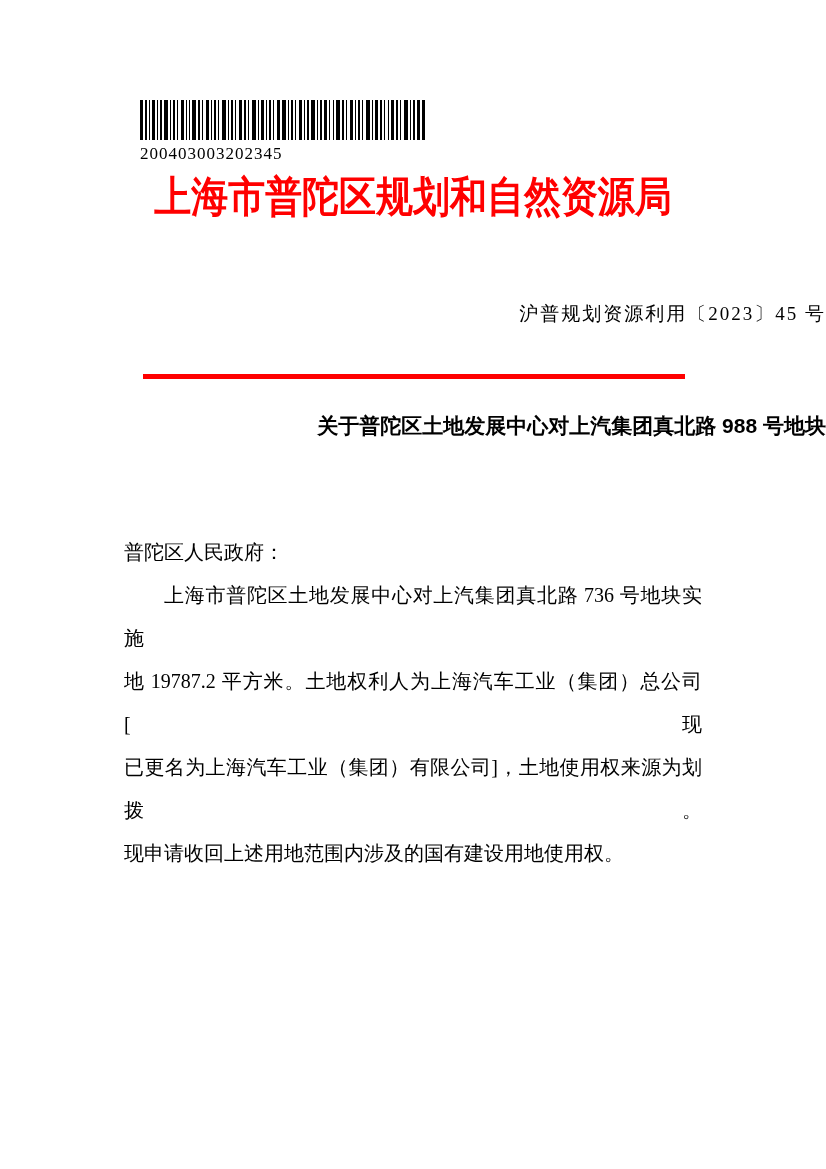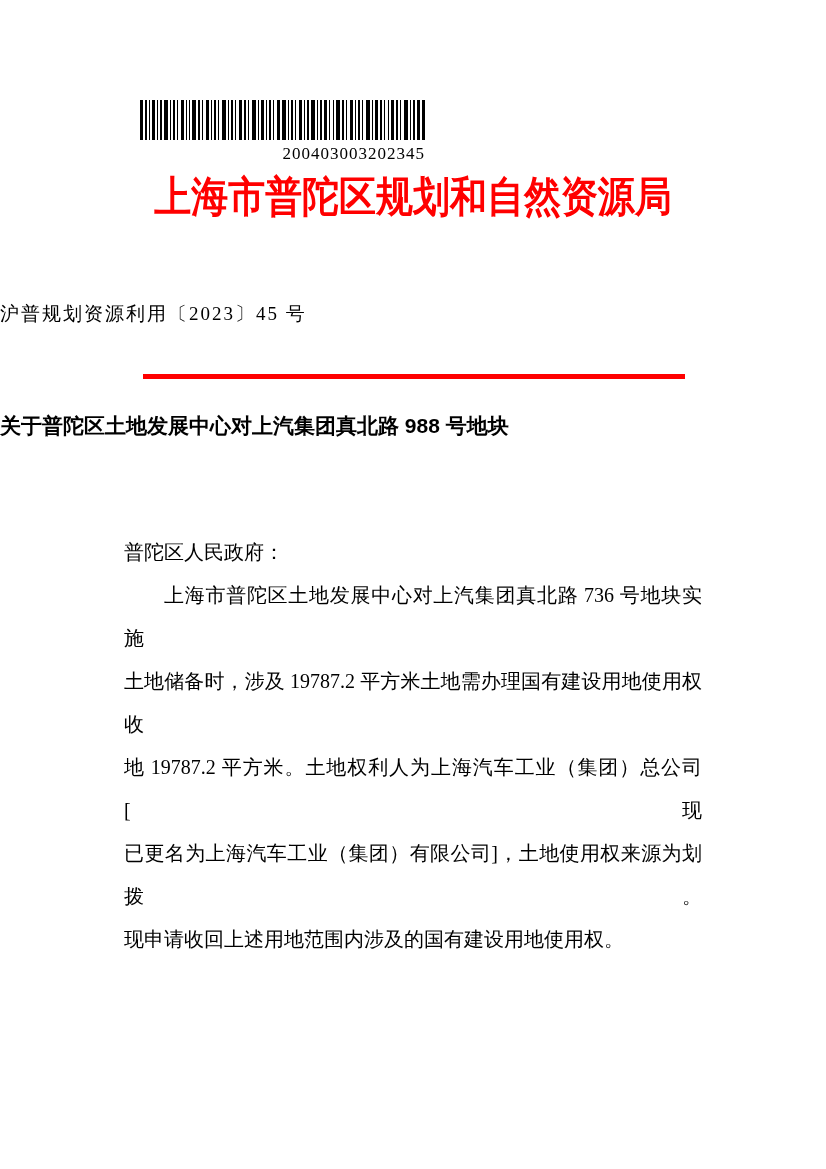--- a/index.html
+++ b/index.html
@@ -18,60 +18,60 @@
     top: 100px;
     width: 285px;
     text-align: center;
   }
   .barcode-svg { display: block; width: 285px; height: 40px; }
   .barcode-num {
     margin-top: 4px;
     font-size: 17px;
     letter-spacing: 1px;
     font-family: "Liberation Serif", serif;
-    text-align: right;
+    text-align: left;
   }
   .agency-title {
     position: absolute;
     left: 0;
     top: 168px;
     width: 100%;
     text-align: center;
     color: #ff0000;
     font-weight: bold;
     font-size: 42px;
     line-height: 58px;
     font-family: "Liberation Serif", serif;
     transform: scaleX(0.88);
     white-space: nowrap;
   }
   .doc-number {
     position: absolute;
     left: 0;
     top: 300px;
     width: 100%;
-    text-align: left;
+    text-align: right;
     font-size: 19px;
     line-height: 28px;
     letter-spacing: 2px;
   }
   .red-divider {
     position: absolute;
     left: 143px;
     top: 374px;
     width: 542px;
     height: 5px;
     background: #ff0000;
   }
   .doc-title {
     position: absolute;
     left: 0;
     top: 404px;
     width: 100%;
-    text-align: left;
+    text-align: right;
     font-weight: bold;
     font-size: 21px;
     line-height: 43px;
     font-family: "Liberation Sans", sans-serif;
   }
   .body-text {
     position: absolute;
     left: 124px;
     top: 531px;
     width: 578px;
@@ -101,20 +101,19 @@
 
   <div class="red-divider"></div>
 
   <div class="doc-title">
     <div>关于普陀区土地发展中心对上汽集团真北路 988 号地块</div>
   </div>
 
   <div class="body-text">
     <div class="line">普陀区人民政府：</div>
     <div class="line indent fill">上海市普陀区土地发展中心对上汽集团真北路 736 号地块实施</div>
-    <div class="line fill">土地储备时，涉及 19787.2 平方米土地需办理国有建设用地使用权收</div>
     <div class="line fill">地 19787.2 平方米。土地权利人为上海汽车工业（集团）总公司[现</div>
     <div class="line fill">已更名为上海汽车工业（集团）有限公司]，土地使用权来源为划拨。</div>
     <div class="line">现申请收回上述用地范围内涉及的国有建设用地使用权。</div>
 
   </div>
 
 </div>
 
 </body></html>

